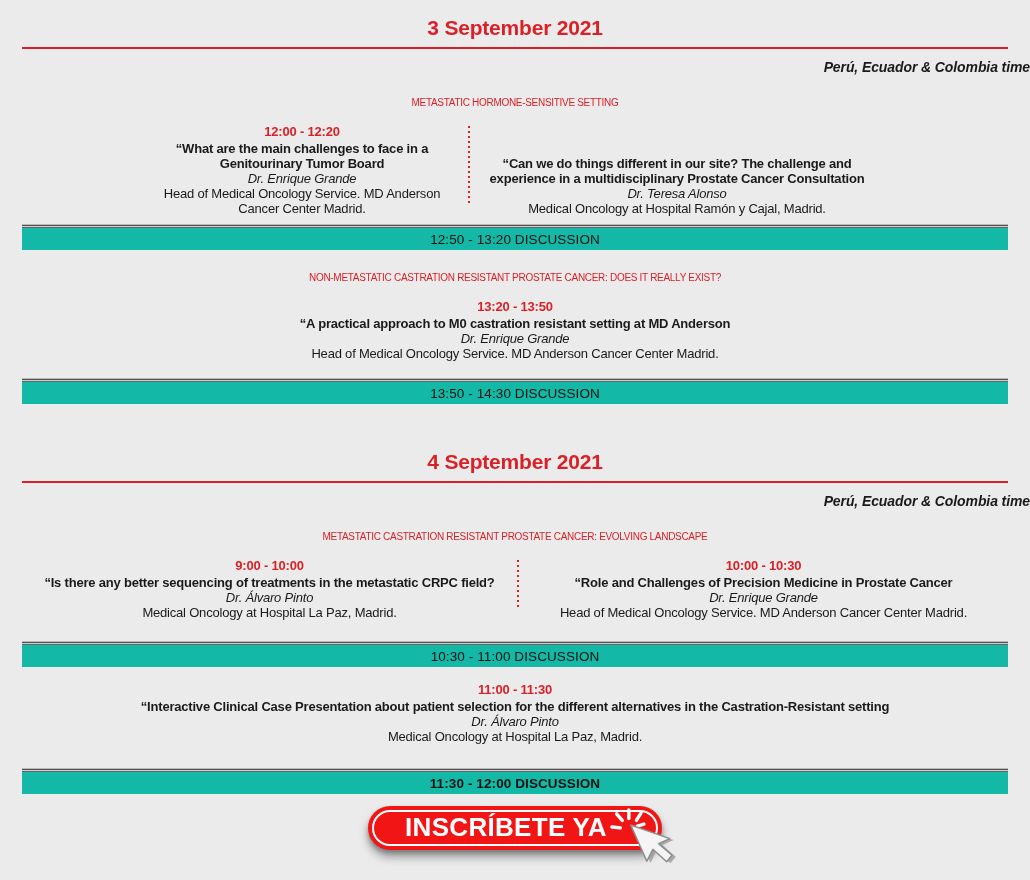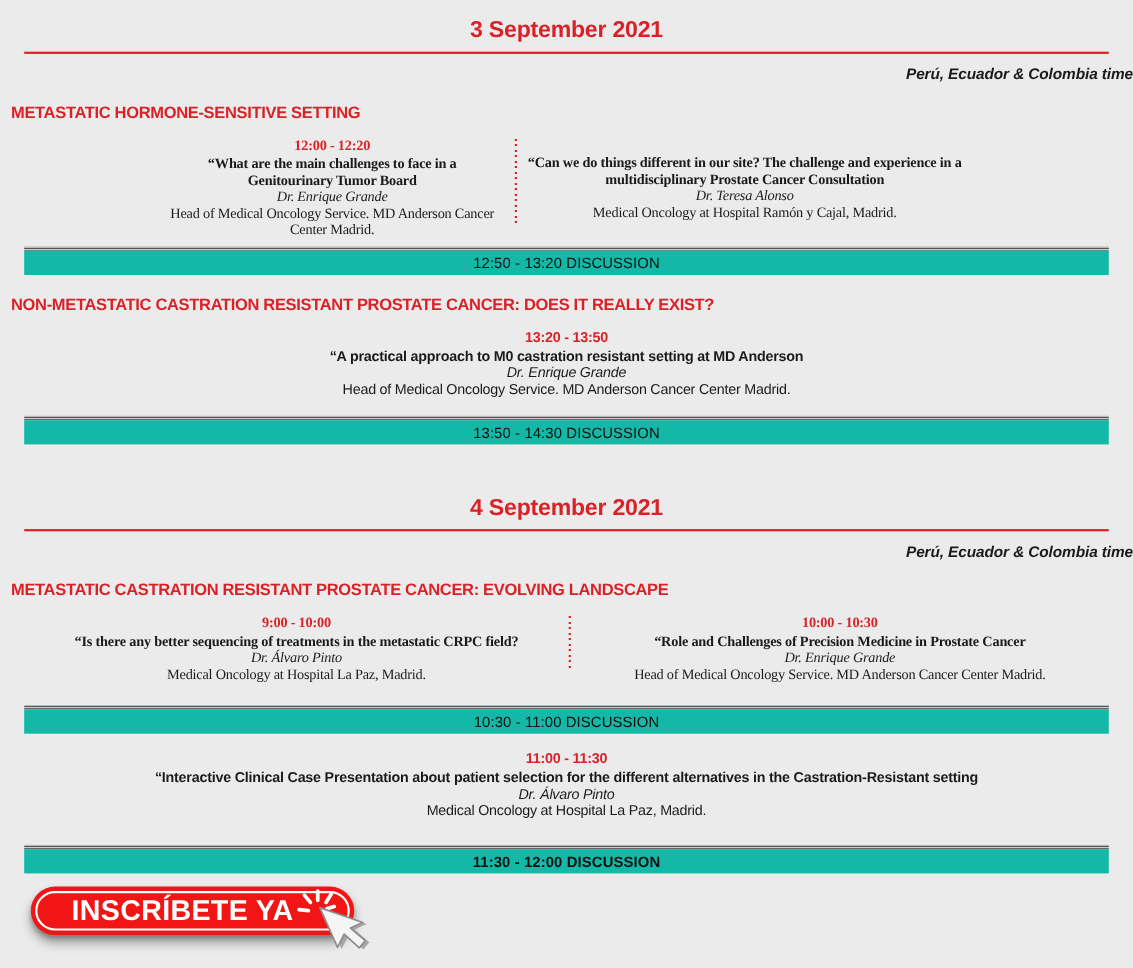--- a/index.html
+++ b/index.html
@@ -24,25 +24,25 @@
     text-align:center;color:var(--red);
     font-size:21px;line-height:24px;font-weight:bold;letter-spacing:-0.2px;
   }
   .day2 .day-title{padding-top:46px;}
   .redline{height:2px;background:var(--red);margin:7px 22px 0;}
   .tz{
     margin-top:11px;text-align:right;
     font-size:14px;line-height:15px;font-weight:bold;letter-spacing:-0.1px;font-style:italic;
   }
   .red-heading{
-    margin:19px 10px 0;text-align:left;color:var(--red);
-    font-size:15px;line-height:17px;font-weight:bold;letter-spacing:-0.3px;
-  }
-
-  .row{display:flex;margin:13px 22px 0;align-items:center;font-family:Liberation Serif, serif;}
+    margin:19px 10px 0;text-align:center;color:var(--red);
+    font-size:10px;line-height:17px;font-weight:normal;letter-spacing:-0.3px;
+  }
+
+  .row{display:flex;margin:13px 22px 0;align-items:flex-end;}
   .col{min-width:0;}
   .day1 .col-left{flex:0 0 446px;}
   .day1 .col-right{flex:1 1 auto;}
   .day2 .col-left{flex:0 0 495px;}
   .day2 .col-right{flex:1 1 auto;}
   .vdivider{
     width:2px;align-self:stretch;margin:2px 0 12px;
     background-image:repeating-linear-gradient(to bottom,var(--red) 0 2px,transparent 2px 5px);
   }
 
@@ -66,21 +66,21 @@
   .bar-top{
     height:4px;
     background:linear-gradient(to bottom,#b9b9b9 0 1px,#535353 1px 2px,#cccccc 2px 3px,#676767 3px 4px);
   }
   .bar-body{
     background:#14b8a6;height:22px;
     display:flex;align-items:center;justify-content:center;
     font-size:13.5px;letter-spacing:0.1px;color:#111;
   }
 
-  .cta-wrap{display:flex;justify-content:flex-start;margin-top:12px;padding-left:28px;}
+  .cta-wrap{display:flex;justify-content:center;margin-top:12px;}
   .cta{
     position:relative;
     width:294px;height:44px;
     border:none;border-radius:24px;
     background:var(--btn-red);
     display:flex;align-items:center;justify-content:center;
     box-shadow:0 7px 10px rgba(0,0,0,0.35),0 3px 4px rgba(0,0,0,0.22);
     cursor:pointer;
   }
   .cta::before{

